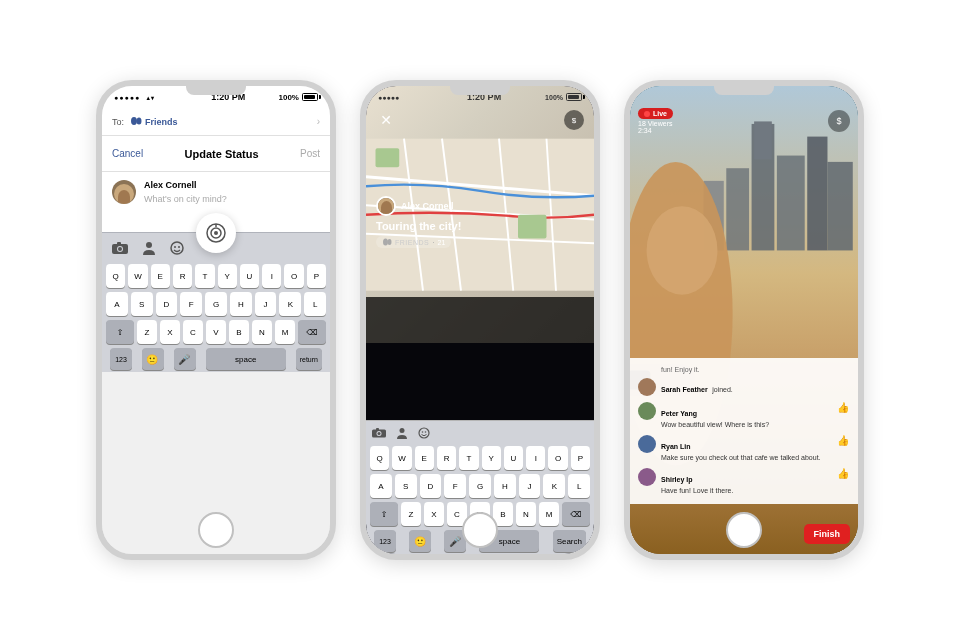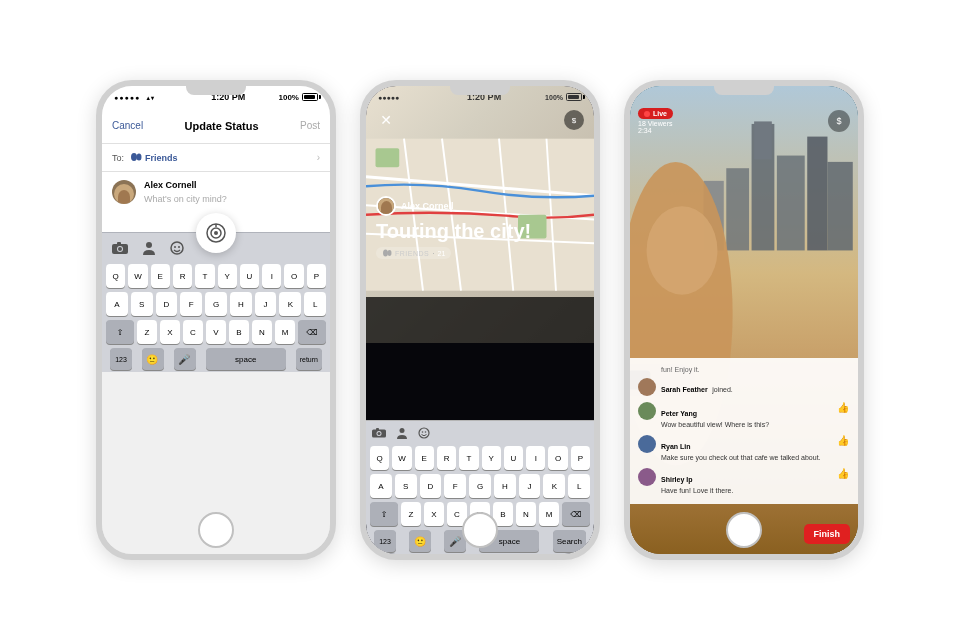--- a/index.html
+++ b/index.html
@@ -336,21 +336,21 @@
       border: 2px solid #fff;
       background: #8B7355;
       overflow: hidden;
     }
     .phone2 .live-name {
       font-size: 9px;
       font-weight: 600;
       color: #fff;
     }
     .phone2 .live-title {
-      font-size: 20px;
+      font-size: 11px;
       font-weight: 700;
       color: #fff;
       margin-bottom: 4px;
     }
     .phone2 .live-badge {
       display: flex;
       align-items: center;
       gap: 3px;
       background: rgba(255,255,255,0.2);
       border-radius: 10px;
@@ -509,38 +509,38 @@
           <span style="font-size:7px; letter-spacing:1px; color:#000;">●●●●●</span>
           <span style="font-size:6px; margin-left:3px;">▲▾</span>
         </div>
         <span class="status-time">1:20 PM</span>
         <div class="status-right">
           <span>100%</span>
           <div class="battery-icon">
               <div class="battery-fill"></div>
             </div>
         </div>
-      </div>
-
-      <div class="phone1 nav-bar">
-        <span class="nav-cancel">Cancel</span>
-        <span class="nav-title">Update Status</span>
-        <span class="nav-post">Post</span>
       </div>
 
       <div class="phone1 to-bar">
         <span class="to-label">To:</span>
         <div class="to-friends">
           <svg width="12" height="9" viewBox="0 0 12 9">
             <ellipse cx="4" cy="4" rx="3" ry="4" fill="#3b5998"></ellipse>
             <ellipse cx="9" cy="4" rx="2.5" ry="3.5" fill="#3b5998"></ellipse>
           </svg>
           <span>Friends</span>
         </div>
         <span class="chevron-right">›</span>
+      </div>
+
+      <div class="phone1 nav-bar">
+        <span class="nav-cancel">Cancel</span>
+        <span class="nav-title">Update Status</span>
+        <span class="nav-post">Post</span>
       </div>
 
       <div class="compose-area">
         <div class="avatar-small">
           <div style="width:20px;height:20px;border-radius:50%;background:#c9a87c;display:flex;align-items:flex-end;justify-content:center;overflow:hidden;">
             <div style="width:12px;height:14px;background:#a07850;border-radius:50% 50% 0 0;"></div>
           </div>
         </div>
         <div class="compose-right">
           <div class="compose-name">Alex Cornell</div>

